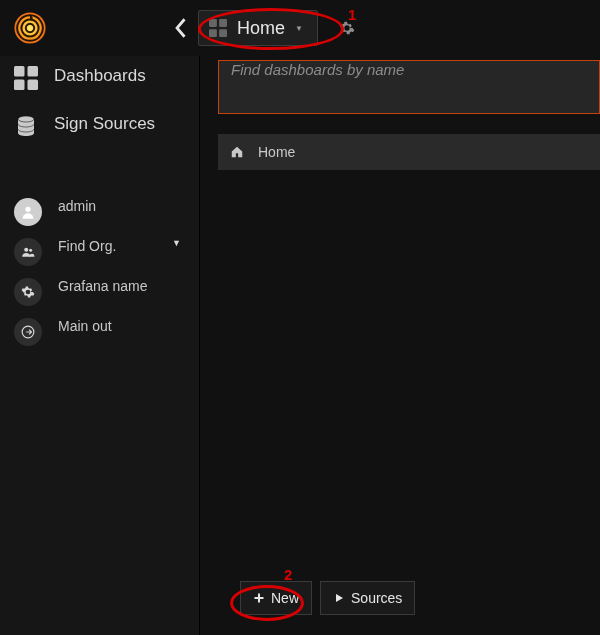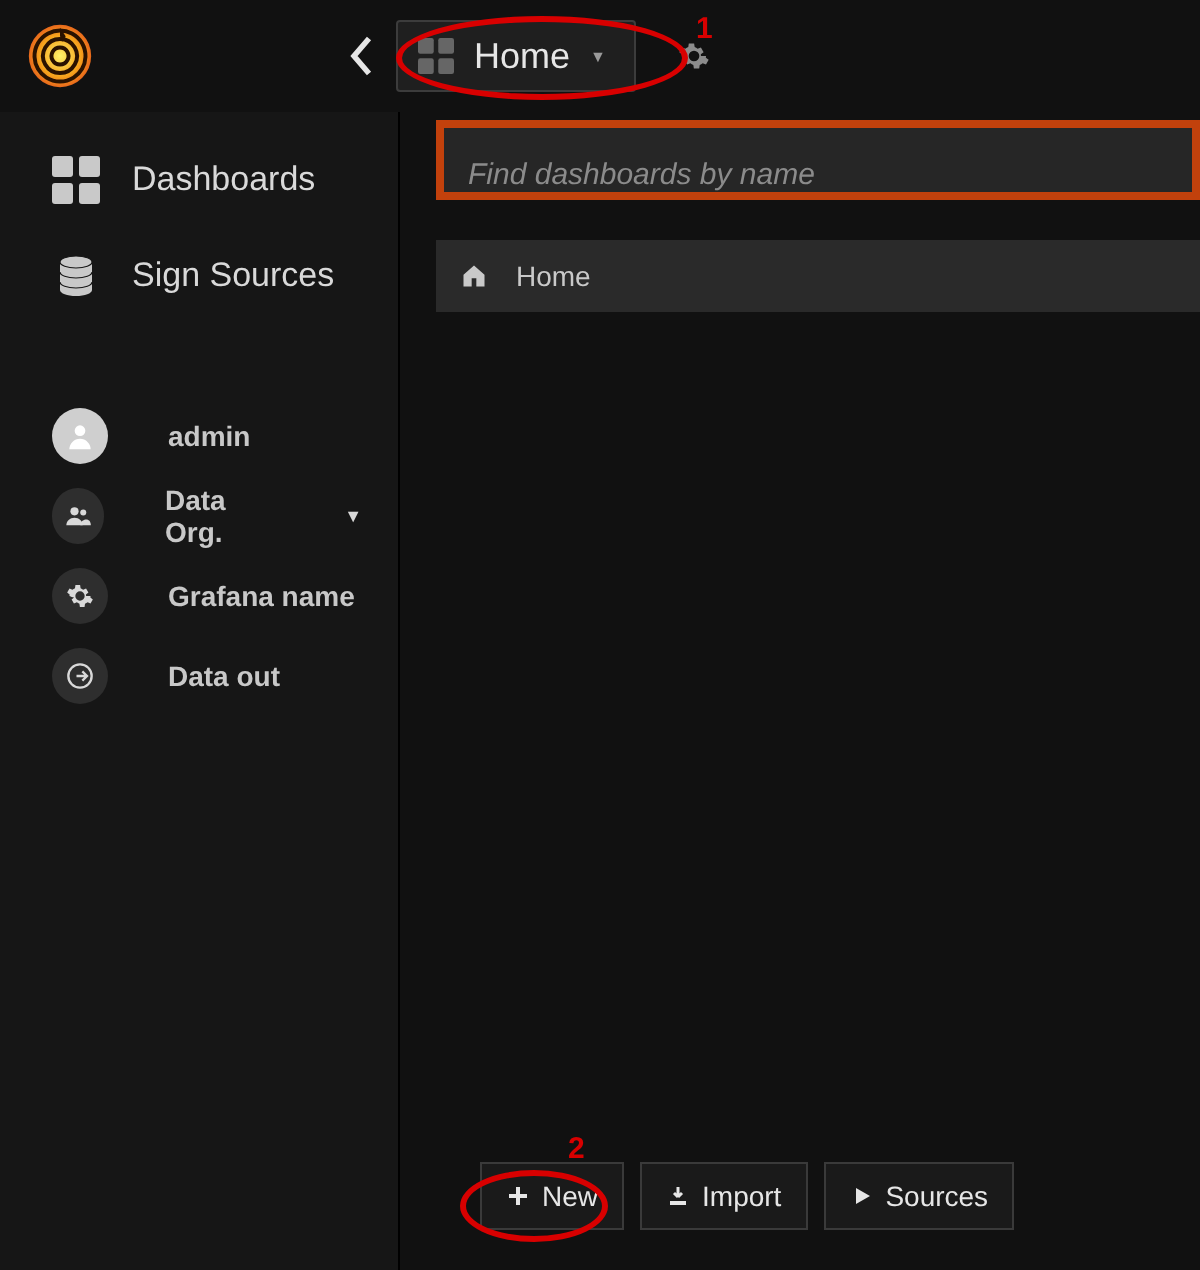--- a/index.html
+++ b/index.html
@@ -58,33 +58,32 @@
     position: absolute;
     left: 0; top: 56px;
     width: 200px;
     bottom: 0;
     background: #161616;
     border-right: 1px solid #000;
     padding-top: 4px;
   }
   .nav-group { padding: 6px 0 22px 0; }
   .nav-item {
-    display: flex; align-items: center;
+    display: flex; align-items: flex-start;
     height: 48px;
-    padding-left: 26px;
+    padding-left: 14px;
     gap: 16px;
     color: #d9d9d9;
     font-size: 17px;
   }
   .nav-item.secondary {
     height: 40px;
     font-size: 14px;
     color: #c8c8c8;
-    gap: 30px;
-    font-weight: bold;
+    gap: 16px;
   }
   .nav-item.secondary .icon-circle {
     width: 28px; height: 28px;
     border-radius: 50%;
     background: #2e2e2e;
     display: flex; align-items: center; justify-content: center;
   }
   .nav-item .caret {
     margin-left: auto;
     padding-right: 18px;
@@ -92,24 +91,24 @@
     color: #d9d9d9;
   }
   .lower-group { padding-top: 14px; }
 
   .main {
     position: absolute;
     left: 218px; top: 60px; right: 0;
     bottom: 82px;
   }
   .search-wrap {
-    height: 40px;
+    height: 54px;
     background: #262626;
-    border: 4px solid #c2410c;
-    display: flex; align-items: flex-end;
+    border: 1px solid #c2410c;
+    display: flex; align-items: flex-start;
     padding: 0 12px;
   }
   .search-wrap input {
     flex: 1;
     background: transparent;
     border: none;
     outline: none;
     color: #e6e6e6;
     font-size: 15px;
     font-style: italic;
@@ -241,39 +240,39 @@
     </div>
     <div class="nav-item secondary">
       <span class="icon-circle">
         <svg width="14" height="14" viewBox="0 0 24 24">
           <circle cx="9" cy="8" r="3.5" fill="#d9d9d9"></circle>
           <circle cx="16.5" cy="9" r="2.6" fill="#d9d9d9"></circle>
           <path d="M2 20c0-3.8 3.1-6.5 7-6.5s7 2.7 7 6.5" fill="#d9d9d9"></path>
           <path d="M14 20c0-3 2.4-5 5-5s4 2 4 5" fill="#d9d9d9"></path>
         </svg>
       </span>
-      <span>Data Org.</span>
+      <span>Find Org.</span>
       <span class="caret">▼</span>
     </div>
     <div class="nav-item secondary">
       <span class="icon-circle">
         <svg width="14" height="14" viewBox="0 0 24 24">
           <path fill="#d9d9d9" d="M12 8a4 4 0 1 0 0 8 4 4 0 0 0 0-8zm9 4c0 .4 0 .9-.1 1.3l2.1 1.6-2 3.5-2.5-1a7.3 7.3 0 0 1-2.2 1.3l-.4 2.7h-4l-.4-2.7a7.3 7.3 0 0 1-2.2-1.3l-2.5 1-2-3.5 2.1-1.6A9 9 0 0 1 3 12c0-.4 0-.9.1-1.3L1 9.1l2-3.5 2.5 1A7.3 7.3 0 0 1 7.7 5.3l.4-2.7h4l.4 2.7a7.3 7.3 0 0 1 2.2 1.3l2.5-1 2 3.5-2.1 1.6c.1.4.1.9.1 1.3z"></path>
         </svg>
       </span>
       <span>Grafana name</span>
     </div>
     <div class="nav-item secondary">
       <span class="icon-circle">
         <svg width="14" height="14" viewBox="0 0 24 24">
           <circle cx="12" cy="12" r="10" fill="none" stroke="#d9d9d9" stroke-width="2"></circle>
           <path d="M9 12h8M14 8l4 4-4 4" fill="none" stroke="#d9d9d9" stroke-width="2"></path>
         </svg>
       </span>
-      <span>Data out</span>
+      <span>Main out</span>
     </div>
   </div>
 </div>
 
 <div class="main">
   <div class="search-wrap">
     <input type="text" placeholder="Find dashboards by name" style="">
   </div>
   <div class="crumbs">
     <svg width="14" height="14" viewBox="0 0 24 24">
@@ -285,27 +284,20 @@
 
 <div class="button-bar">
   <div class="btn">
     <svg width="12" height="12" viewBox="0 0 24 24">
       <path d="M10 3h4v7h7v4h-7v7h-4v-7H3v-4h7z" fill="#e6e6e6"></path>
     </svg>
     <span>New</span>
   </div>
   <div class="btn">
     <svg width="12" height="12" viewBox="0 0 24 24">
-      <path d="M12 3v10m0 0l-4-4m4 4l4-4" stroke="#e6e6e6" stroke-width="3" fill="none"></path>
-      <rect x="4" y="17" width="16" height="4" fill="#e6e6e6"></rect>
-    </svg>
-    <span>Import</span>
-  </div>
-  <div class="btn">
-    <svg width="12" height="12" viewBox="0 0 24 24">
       <path d="M6 4l14 8-14 8z" fill="#e6e6e6"></path>
     </svg>
     <span>Sources</span>
   </div>
 </div>
 
 <div class="annot" style="left:198px; top:8px; width:146px; height:42px; border-radius:50%/50%;"></div>
 <span class="annot-label" style="left:348px; top:6px;">1</span>
 
 <div class="annot" style="left:230px; top:585px; width:74px; height:36px; border-radius:50%/50%;"></div>

